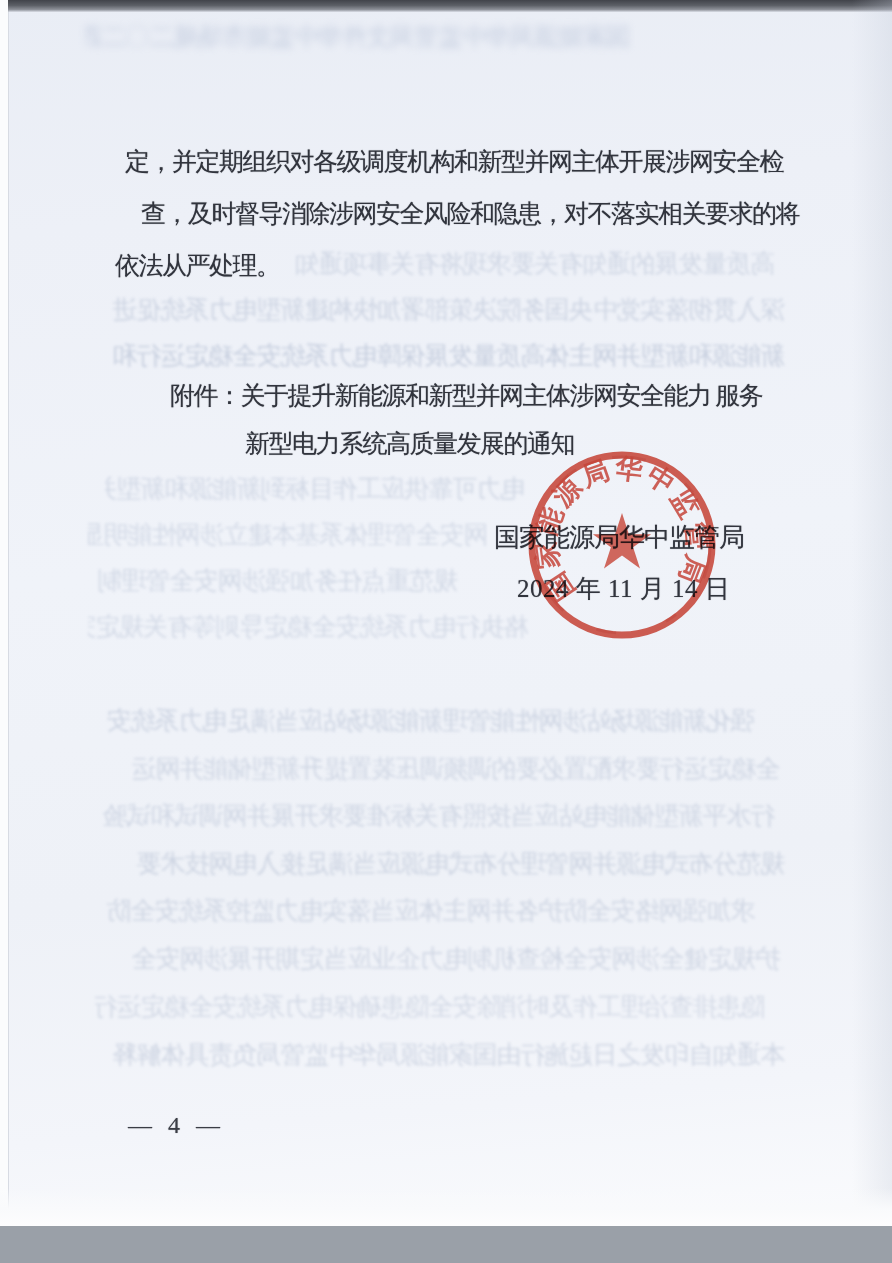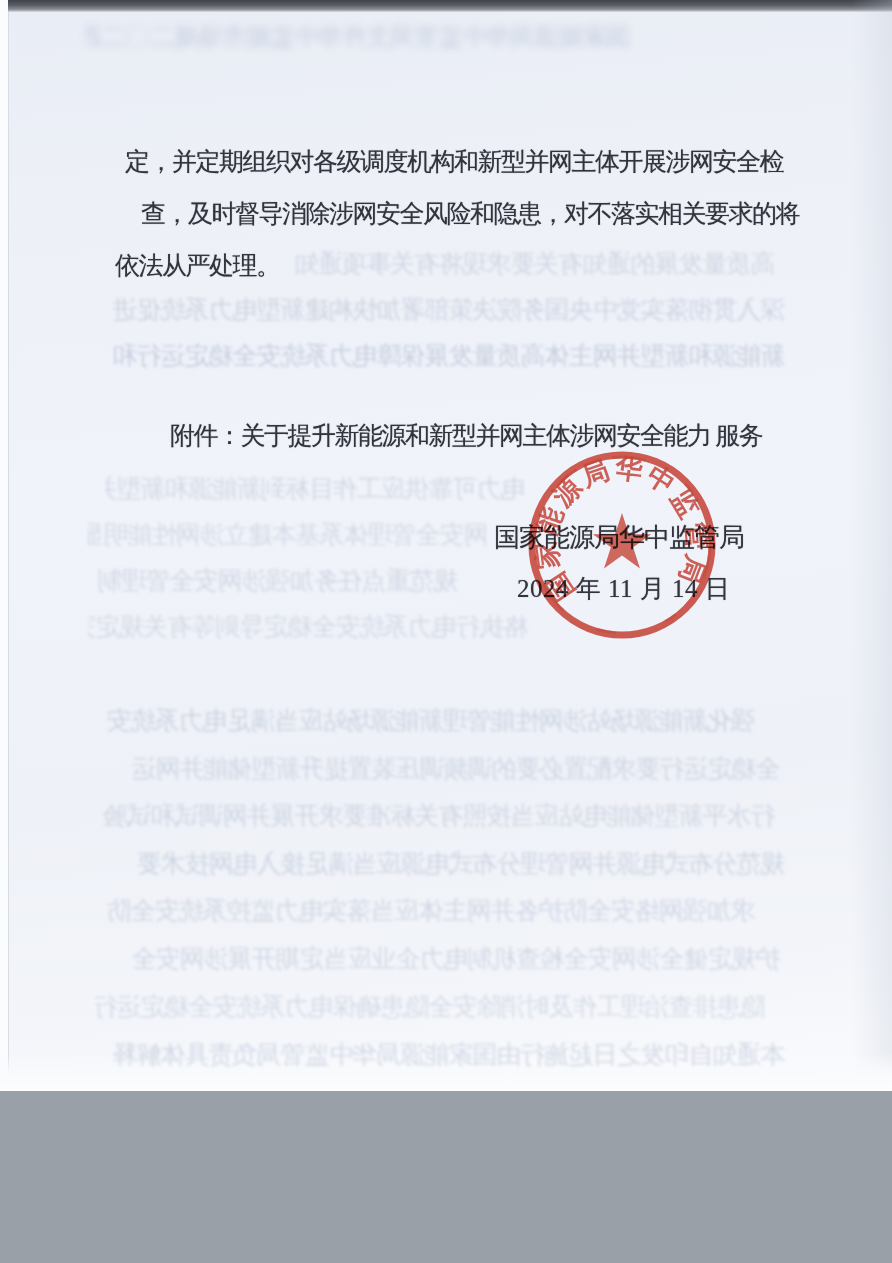--- a/index.html
+++ b/index.html
@@ -1,18 +1,18 @@
 <!DOCTYPE html>
 <html><head>
 <meta charset="utf-8">
 <style>
   html,body{margin:0;padding:0;background:#9aa0a8;}
   #page{
     position:relative;
-    width:892px;height:1091px;
+    width:892px;height:1226px;
     overflow:hidden;
     background:linear-gradient(175deg,#e9edf5 0%,#edf0f7 18%,#f0f3f9 45%,#eef1f7 70%,#f3f5fa 88%,#fafbfd 100%);
     font-family:"Liberation Serif","DejaVu Serif",serif;
   }
   
   .edge-strip-left{
     position:absolute;left:0;top:0;bottom:0;width:8px;
     background:#fbfcfd;border-right:1px solid rgba(185,192,205,0.55);
   }
   .scan-bar-top{
@@ -86,21 +86,22 @@
       <div class="ghost" style="left: 95px; top: 898px; width: 660px; opacity: 0.31;">求加强网络安全防护各并网主体应当落实电力监控系统安全防</div>
       <div class="ghost" style="left: 95px; top: 946px; width: 685px; opacity: 0.31;">护规定健全涉网安全检查机制电力企业应当定期开展涉网安全</div>
       <div class="ghost" style="left: 95px; top: 994px; width: 670px; opacity: 0.29;">隐患排查治理工作及时消除安全隐患确保电力系统安全稳定运行</div>
       <div class="ghost" style="left: 95px; top: 1042px; width: 690px; opacity: 0.33;">本通知自印发之日起施行由国家能源局华中监管局负责具体解释</div>
     </div>
 
   <div class="ink" style="left:125px;top:146px;">定，并定期组织对各级调度机构和新型并网主体开展涉网安全检</div>
   <div class="ink" style="left:125px;top:198px;margin-left:16px;">查，及时督导消除涉网安全风险和隐患，对不落实相关要求的将</div>
   <div class="ink" style="left:115px;top:250px;">依法从严处理。</div>
 
-  <div class="ink" style="left:170px;top:380px;margin-top:40px;">附件：关于提升新能源和新型并网主体涉网安全能力 服务</div>
+  <div class="ink" style="left:170px;top:380px;">附件：关于提升新能源和新型并网主体涉网安全能力 服务</div>
+  <div class="ink" style="left:245px;top:428px;">新型电力系统高质量发展的通知</div>
 
   <div class="ink sig" style="left:494px;top:522px;">国家能源局华中监管局</div>
   <div class="ink date" style="left:517px;top:573px;">2024 年 11 月 14 日</div>
 
   <svg id="seal" viewBox="0 0 196 196">
     <circle cx="98" cy="98" r="90" fill="none" stroke="#cf3a2a" stroke-width="7" stroke-opacity="0.88"></circle>
     <circle cx="98" cy="98" r="88" fill="none" stroke="#c23122" stroke-width="3" stroke-opacity="0.35" stroke-dasharray="34 46 12 52 20 38"></circle>
     <defs>
       <path id="sealArc" d="M 44.9 135.9 A 66 66 0 1 1 151.1 135.9" fill="none"></path>
     </defs>

